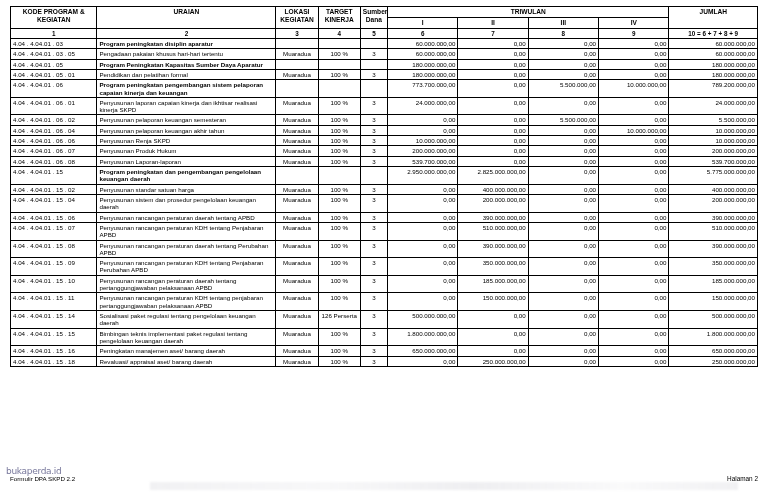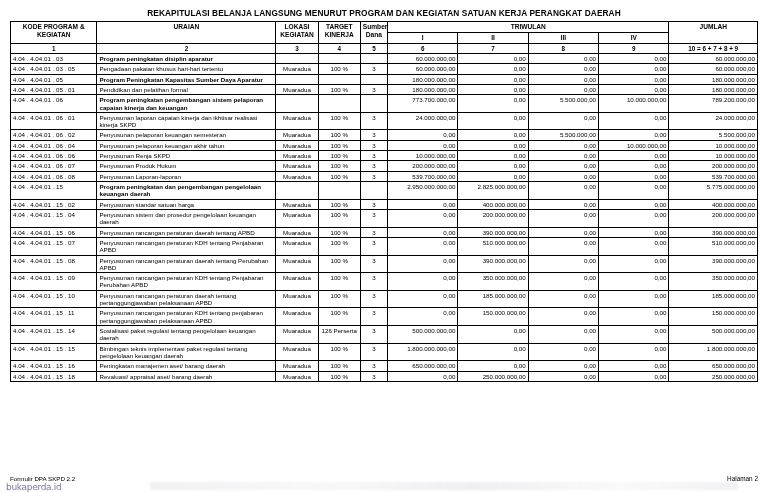--- a/index.html
+++ b/index.html
@@ -57,41 +57,40 @@
     left:10px; right:10px; bottom:10px;
     font-size:6.2px;
     display:flex;
     justify-content:space-between;
     align-items:flex-end;
   }
   .footer .left{ font-size:6.2px; }
   .footer .right{ font-size:6.4px; }
   .stamp{
     position:absolute;
-    left:6px; bottom:0px;
+    left:6px; bottom:16px;
     font-size:9px;
     color:#4a4a7a;
     opacity:.75;
     font-family:"DejaVu Sans", sans-serif;
     letter-spacing:-.3px;
   }
   .smudge{
     position:absolute;
     bottom:2px; left:150px; right:30px;
     height:8px;
     background:linear-gradient(90deg,rgba(120,120,140,.10),rgba(120,120,140,.05) 30%,rgba(120,120,140,.12) 55%,rgba(120,120,140,.04) 80%,rgba(120,120,140,.10));
     filter:blur(1px);
   }
 </style>
 </head>
 <body>
 
 <div class="page">
 
-  <div class="title">REKAPITULASI BELANJA LANGSUNG MENURUT PROGRAM DAN KEGIATAN SATUAN KERJA PERANGKAT DAERAH</div>
 
   <table class="main">
     <colgroup>
       <col style="width:86px">
       <col style="width:178px">
       <col style="width:42px">
       <col style="width:42px">
       <col style="width:27px">
       <col style="width:70px">
       <col style="width:70px">

